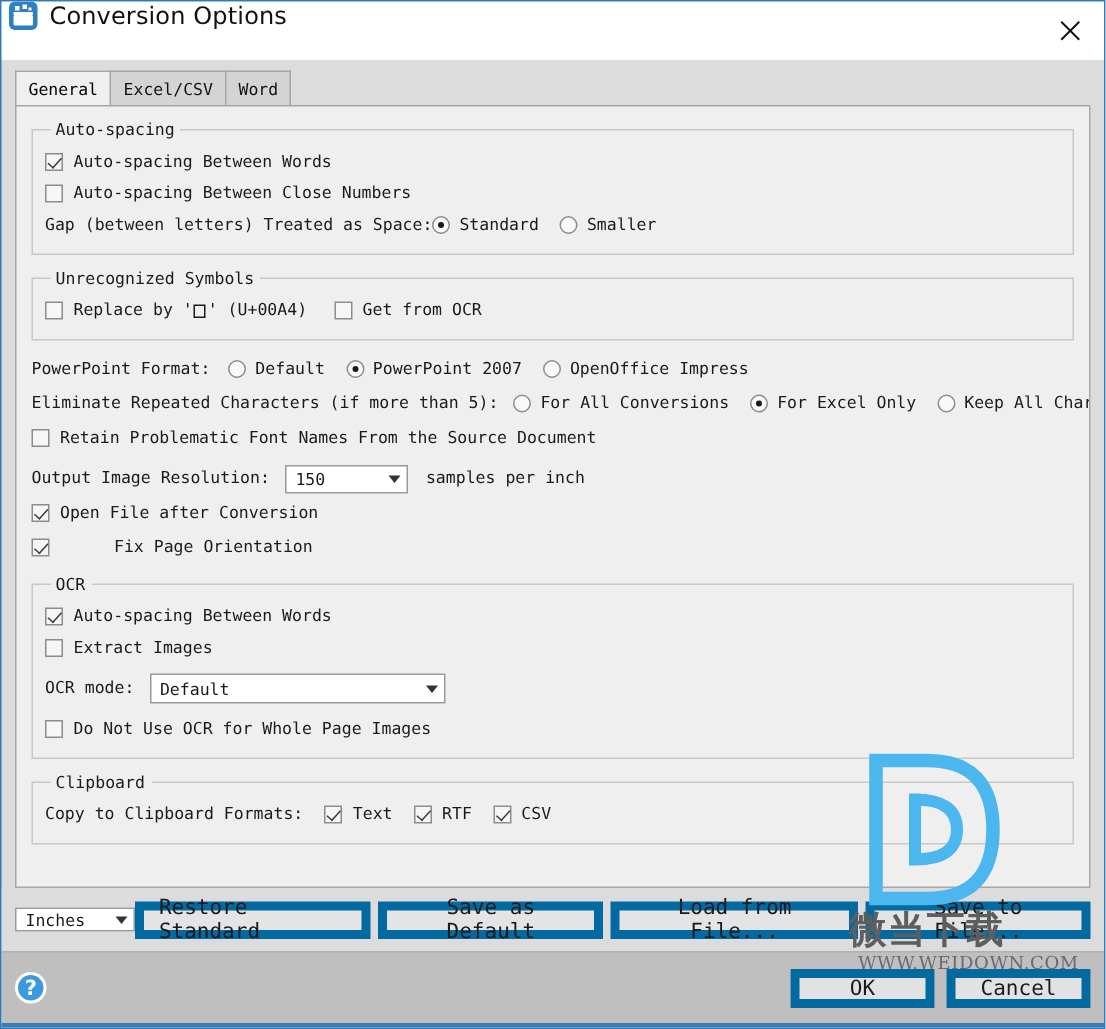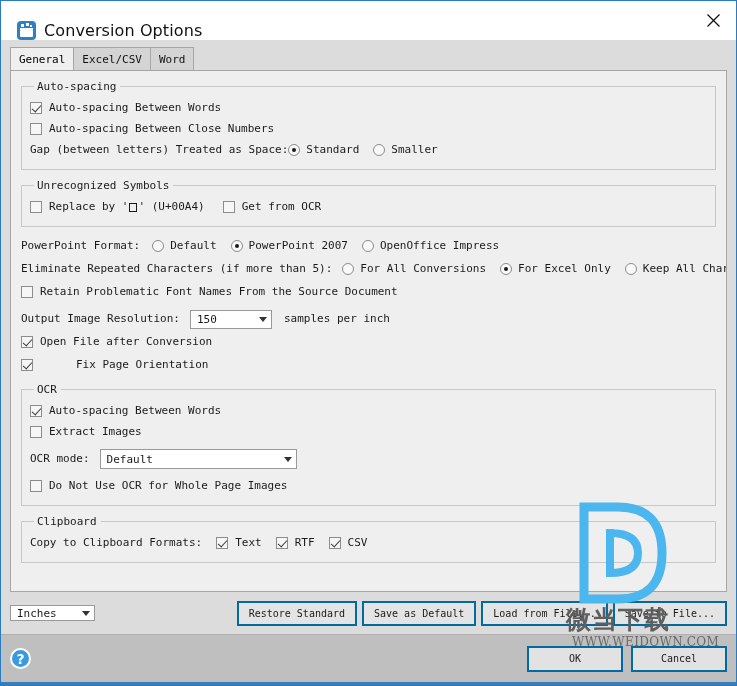--- a/index.html
+++ b/index.html
@@ -27,22 +27,22 @@
     flex-direction: column;
     overflow: hidden;
   }
 
   
   .titlebar {
     height: 39px;
     min-height: 39px;
     background: #ffffff;
     display: flex;
-    align-items: flex-end;
-    padding-left: 16px;
+    align-items: flex-start;
+    padding-left: 5px;
     box-sizing: border-box;
     position: relative;
   }
   .app-icon {
     width: 19px;
     height: 19px;
     border-radius: 4px;
     background: #2f7fc4;
     position: relative;
     flex: 0 0 auto;
@@ -241,24 +241,24 @@
     width: 0; height: 0;
     border-left: 4px solid transparent;
     border-right: 4px solid transparent;
     border-top: 5px solid #333333;
     margin-left: 8px;
   }
 
   
   .btn {
     font-family: "DejaVu Sans Mono", "Liberation Mono", monospace;
-    font-size: 10px;
+    font-size: 14px;
     color: #1a1a1a;
     background: #e4e4e4;
-    border: 2px solid #0369a1;
+    border: 6px solid #0369a1;
     height: 25px;
     padding: 0 10px;
     display: inline-flex;
     align-items: center;
     justify-content: center;
     box-sizing: border-box;
     cursor: pointer;
     user-select: none;
   }
 
@@ -267,21 +267,21 @@
     height: 42px;
     min-height: 42px;
     background: #dcdcdc;
     display: flex;
     align-items: center;
     padding: 0 9px;
     box-sizing: border-box;
     position: relative;
   }
   .actionbar .spacer { flex: 1 1 auto; }
-  .actionbar .btn + .btn { margin-left: 5px; }
+  .actionbar .btn + .btn { margin-left: 5px; text-align: center; }
 
   .footer {
     height: 48px;
     min-height: 48px;
     background: #bfbfbf;
     border-top: 1px solid #b0b0b0;
     display: flex;
     align-items: center;
     padding: 0 9px;
     box-sizing: border-box;

